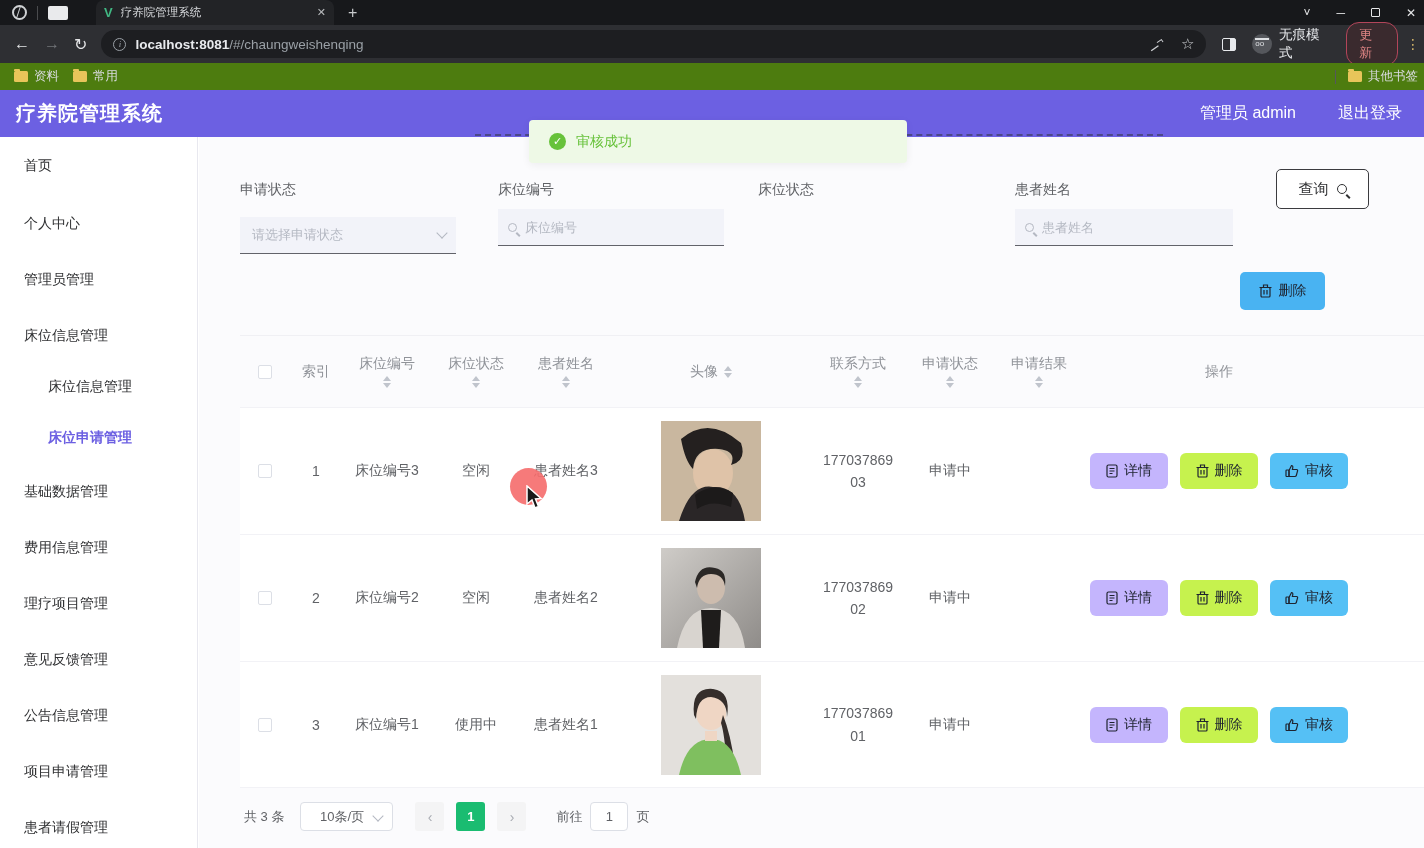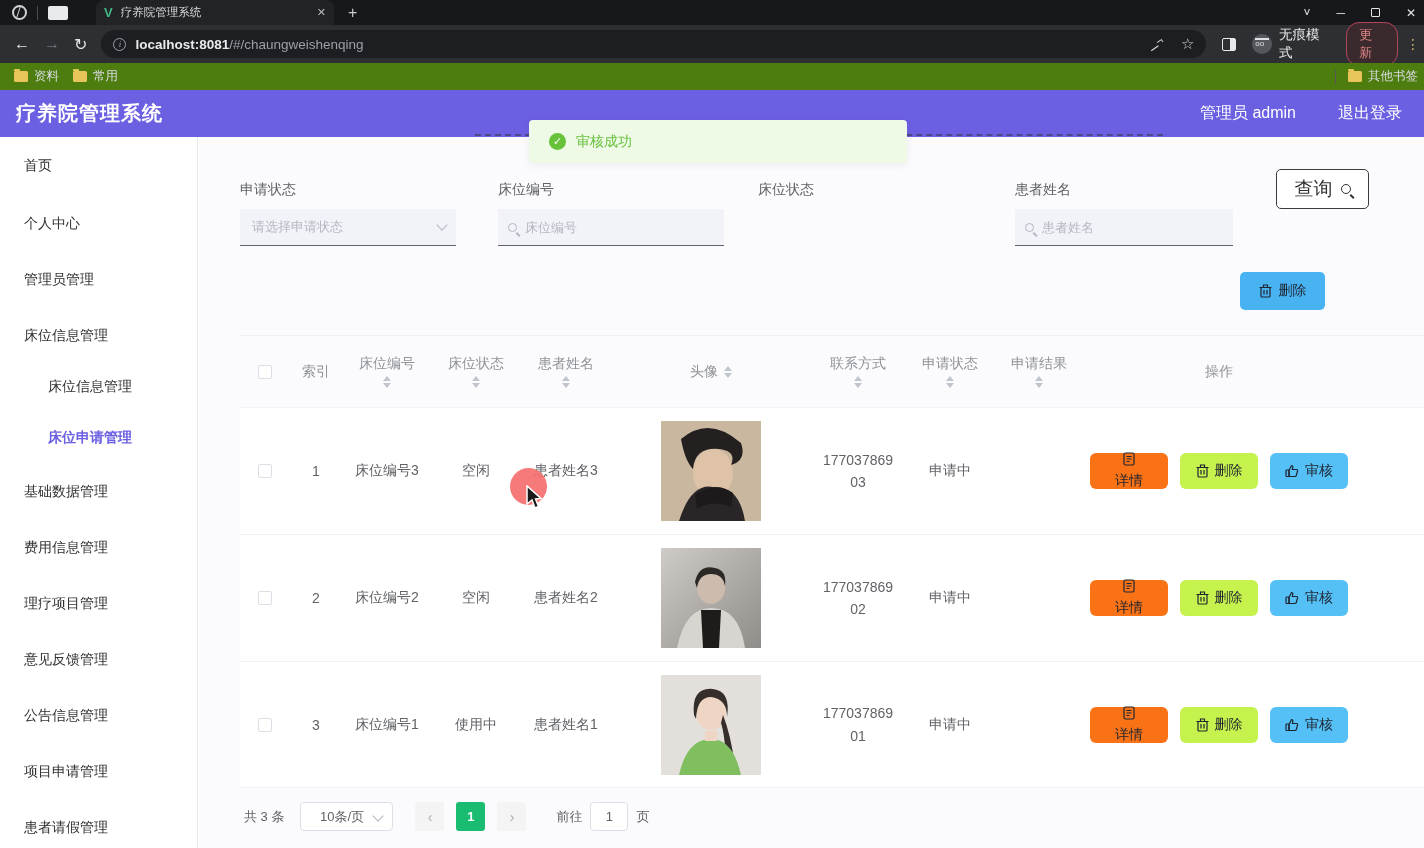--- a/index.html
+++ b/index.html
@@ -68,21 +68,21 @@
 
   .flabel { position:absolute; font-size:14px; color:#606266; }
   .ffield { position:absolute; height:37px; background:#f2f3f9; border-bottom:1px solid #62636a; display:flex; align-items:center; }
   .ffield .ph { color:#b4b8c2; font-size:13px; }
   .chevron { position:absolute; right:10px; width:8px; height:8px; border-right:1.5px solid #b4b8c2; border-bottom:1.5px solid #b4b8c2; transform:rotate(45deg); top:12px; }
   .maglass { width:9px; height:9px; border:1.5px solid #b4b8c2; border-radius:50%; position:relative; margin:0 8px 0 10px; flex:none; }
   .maglass:after { content:""; position:absolute; left:8px; top:8px; width:5px; height:1.5px; background:#b4b8c2; transform:rotate(45deg); transform-origin:0 0; }
   .ffield input { border:0; outline:0; background:transparent; font-size:13px; color:#606266; width:100%; font-family:inherit; }
   .ffield input::placeholder { color:#b4b8c2; }
 
-  .querybtn { position:absolute; left:1077px; top:32px; width:93px; height:40px; background:#fff; border:1px solid #3b3b3f; border-radius:5px; display:flex; align-items:center; justify-content:center; gap:8px; font-size:19px; color:#303133; }
+  .querybtn { position:absolute; left:1077px; top:32px; width:93px; height:40px; background:#fff; border:1px solid #3b3b3f; border-radius:5px; display:flex; align-items:center; justify-content:center; gap:8px; font-size:15px; color:#303133; }
   .querybtn .qmag { width:10px; height:10px; border:1.5px solid #303133; border-radius:50%; position:relative; }
   .querybtn .qmag:after { content:""; position:absolute; left:9px; top:9px; width:5px; height:1.5px; background:#303133; transform:rotate(45deg); transform-origin:0 0; }
 
   .bulkdel { position:absolute; left:1041px; top:135px; width:85px; height:38px; background:#49b3f2; border-radius:5px; display:flex; align-items:center; justify-content:center; gap:7px; font-size:14px; color:#1f2430; }
 
   
   .tbl { position:absolute; left:41px; top:198px; width:1323px; }
   .trow { display:flex; align-items:center; }
   .thead { height:72px; border-top:1px solid #f0f0f4; color:#909399; font-size:14px; }
   .tbody-row { height:127px; border-top:1px solid #f2f2f6; background:#fff; color:#606266; font-size:14px; }
@@ -96,21 +96,21 @@
   .sortcaret i { width:0; height:0; border-left:4px solid transparent; border-right:4px solid transparent; }
   .sortcaret .up { border-bottom:5px solid #c0c4cc; }
   .sortcaret .dn { border-top:5px solid #c0c4cc; }
   .ckbox { width:14px; height:14px; border:1px solid #dcdfe6; border-radius:2px; background:#fff; }
   .phone { width:72px; word-break:break-all; line-height:1.6; }
   .avatar { width:100px; height:100px; overflow:hidden; }
   .avatar svg { display:block; }
 
   .abtn { width:78px; height:36px; border-radius:6px; display:flex; align-items:center; justify-content:center; gap:6px; font-size:14px; color:#1f2430; }
   .abtn + .abtn { margin-left:12px; }
-  .abtn.detail { background:#f97316;flex-direction:column; }
+  .abtn.detail { background:#c4b5fd; }
   .abtn.del { background:#c6f24e; }
   .abtn.review { background:#55c0f5; }
   .abtn svg { flex:none; }
 
   
   .watermark { position:absolute; left:-55px; top:545px; font-size:43px; font-weight:bold; color:#8f8f8f; opacity:.85; letter-spacing:2px; text-shadow:2px 2px 3px rgba(0,0,0,.22); white-space:nowrap; }
   .clickdot { position:absolute; left:311px; top:331px; width:37px; height:37px; border-radius:50%; background:#f56c6c; opacity:.9; }
   .cursor { position:absolute; left:326px; top:348px; }
 
   
@@ -211,21 +211,21 @@
     <div class="toast">
       <span class="toast-check">✓</span>
       <span class="toast-msg">审核成功</span>
     </div>
 
     <span class="flabel" style="left:41px;top:44px">申请状态</span>
     <span class="flabel" style="left:299px;top:44px">床位编号</span>
     <span class="flabel" style="left:559px;top:44px">床位状态</span>
     <span class="flabel" style="left:816px;top:44px">患者姓名</span>
 
-    <div class="ffield" style="left:41px;top:72px;width:216px">
+    <div class="ffield" style="left:41px;top:80px;width:216px">
       <span class="ph" style="margin-left:12px">请选择申请状态</span>
       <span class="chevron"></span>
     </div>
     <div class="ffield" style="left:299px;top:72px;width:226px">
       <span class="maglass"></span>
       <input placeholder="床位编号" style="">
     </div>
     <div class="ffield" style="left:816px;top:72px;width:218px">
       <span class="maglass"></span>
       <input placeholder="患者姓名" style="">

